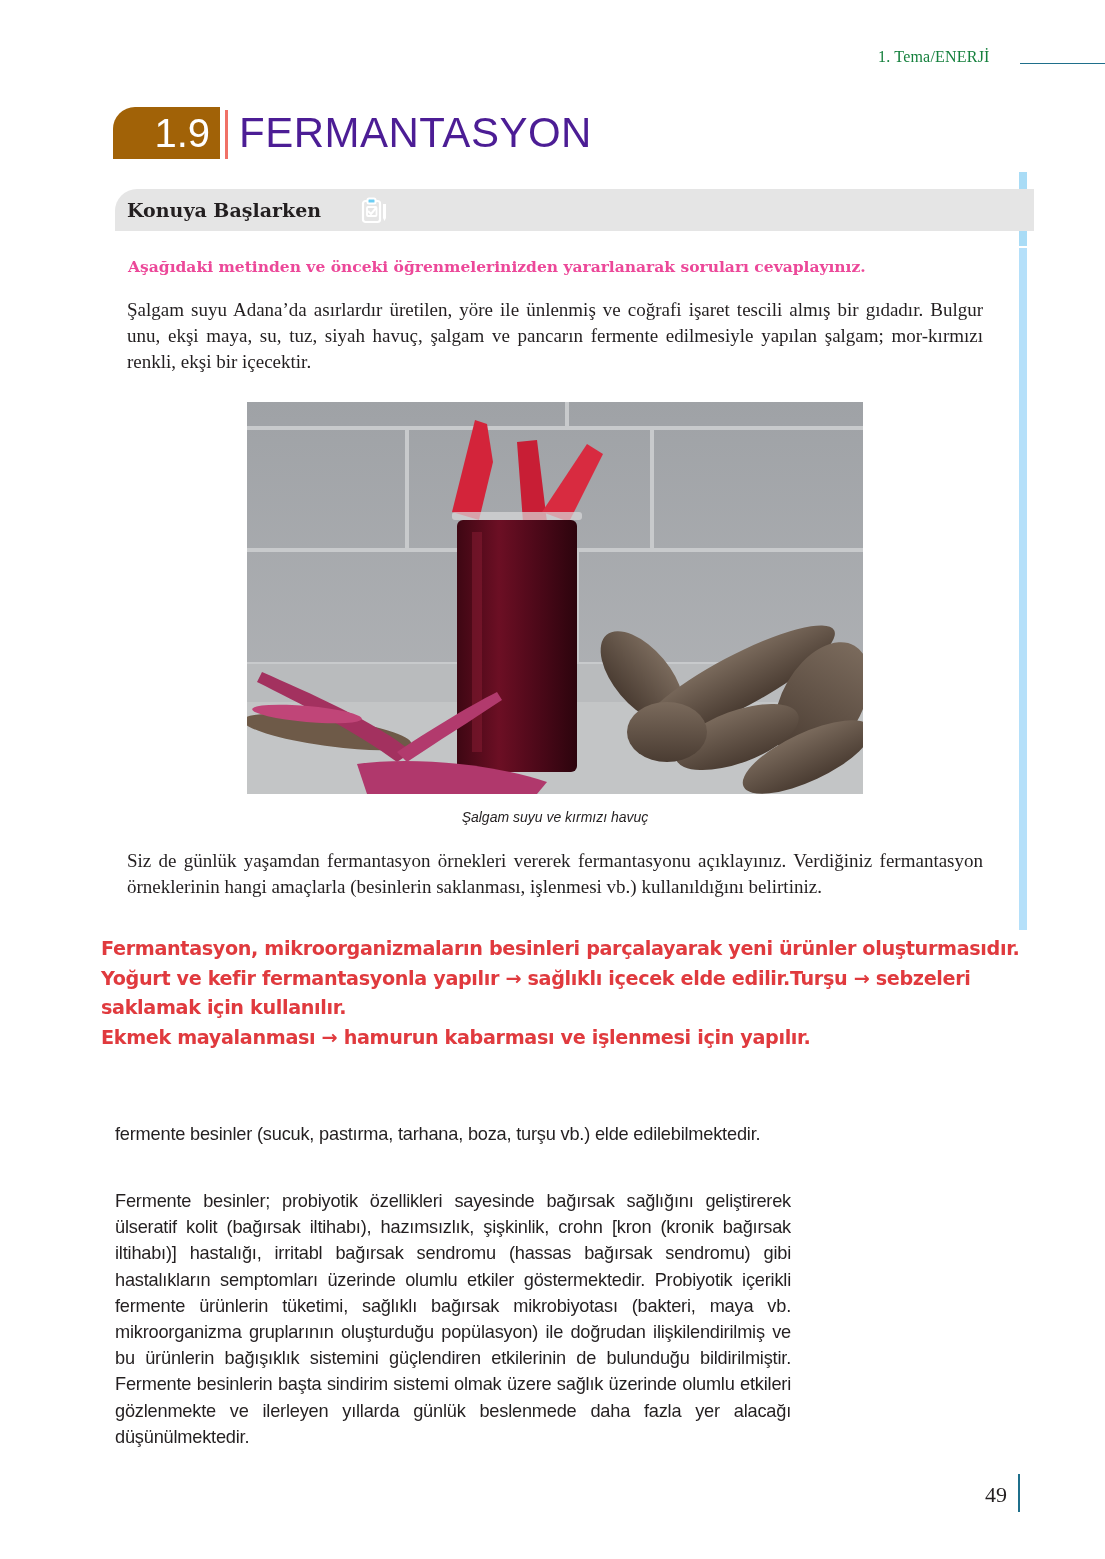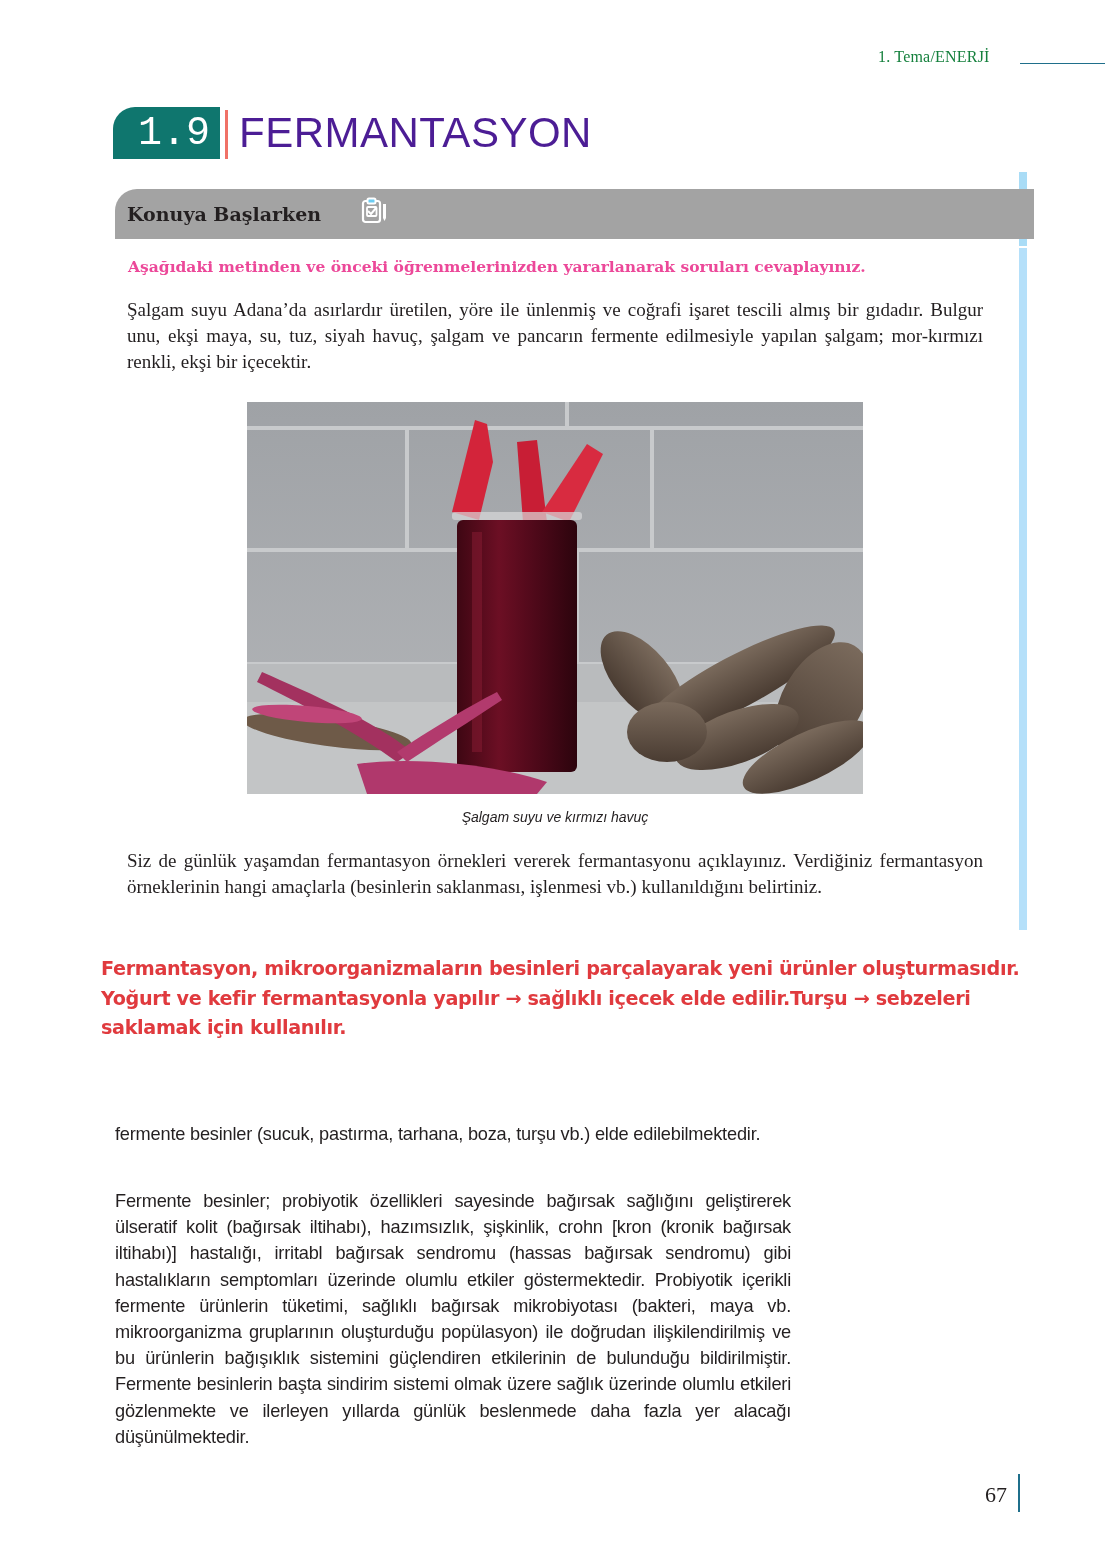--- a/index.html
+++ b/index.html
@@ -10,36 +10,36 @@
       position: absolute; left: 878px; top: 48px;
       font-family: "Liberation Serif", serif; font-size: 16px; color: #15803d;
       letter-spacing: 0.2px;
     }
     .header-rule {
       position: absolute; left: 1020px; top: 63px; width: 85px; height: 1px; background: #1f6f8b;
     }
 
     .section-num {
       position: absolute; left: 113px; top: 107px; width: 107px; height: 52px;
-      background: #0f766e; border-top-left-radius: 22px;
-      color: #ffffff; font-family: Liberation Mono, monospace; font-size: 40px;
+      background: #a16207; border-top-left-radius: 22px;
+      color: #ffffff; font-family: Liberation Sans, sans-serif; font-size: 40px;
       display: flex; align-items: center; justify-content: flex-end; padding-right: 10px;
     }
     .section-divider {
       position: absolute; left: 225px; top: 110px; width: 3px; height: 49px; background: #f07167;
     }
     .section-title {
       position: absolute; left: 239px; top: 108px;
       font-family: "Liberation Sans", sans-serif; font-size: 42px; color: #4c1d95;
       letter-spacing: 0.5px; line-height: 50px;
     }
 
     .start-banner {
-      position: absolute; left: 115px; top: 189px; width: 919px; height: 50px;
-      background: #a3a3a3; border-top-left-radius: 22px;
+      position: absolute; left: 115px; top: 189px; width: 919px; height: 42px;
+      background: #e5e5e5; border-top-left-radius: 22px;
       display: flex; align-items: center; padding-left: 12px;
     }
     .start-banner-title {
       font-family: "DejaVu Serif", serif; font-weight: bold; font-size: 19px; color: #231f20;
     }
     .clipboard-icon {
       position: absolute; left: 243px; top: 6px; width: 32px; height: 32px;
     }
     .vbar-top {
       position: absolute; left: 1019px; top: 172px; width: 8px; height: 74px; background: #a9dcf6;
@@ -67,21 +67,21 @@
     .photo svg { display: block; }
 
     .caption {
       position: absolute; left: 247px; top: 809px; width: 616px; text-align: center;
       font-family: "Liberation Sans", sans-serif; font-style: italic; font-size: 14px; color: #231f20;
     }
 
     .answer {
       position: absolute; left: 101px; top: 934px; width: 1000px;
       font-family: "DejaVu Sans", sans-serif; font-weight: bold; font-size: 19.2px;
-      line-height: 29.5px; color: #e03a3e; letter-spacing: -0.35px; margin-top: 20px;
+      line-height: 29.5px; color: #e03a3e; letter-spacing: -0.35px;
     }
     .answer div { white-space: nowrap; }
 
     .body-text {
       position: absolute; left: 115px; width: 676px;
       font-family: "Liberation Sans", sans-serif; font-size: 18.2px; line-height: 26.2px;
       color: #231f20; text-align: justify; letter-spacing: -0.2px;
     }
     .bt1 { top: 1121px; }
     .bt2 { top: 1188px; }
@@ -184,19 +184,20 @@
   </svg>
 </div>
 <div class="caption">Şalgam suyu ve kırmızı havuç</div>
 
 <div class="paragraph p2">Siz de günlük yaşamdan fermantasyon örnekleri vererek fermantasyonu açıklayınız. Verdiğiniz fermantasyon örneklerinin hangi amaçlarla (besinlerin saklanması, işlenmesi vb.) kullanıldığını belirtiniz.</div>
 
 <div class="answer">
   <div>Fermantasyon, mikroorganizmaların besinleri parçalayarak yeni ürünler oluşturmasıdır.</div>
   <div>Yoğurt ve kefir fermantasyonla yapılır → sağlıklı içecek elde edilir.Turşu → sebzeleri</div>
   <div>saklamak için kullanılır.</div>
+  <div>Ekmek mayalanması → hamurun kabarması ve işlenmesi için yapılır.</div>
 </div>
 
 <div class="body-text bt1">fermente besinler (sucuk, pastırma, tarhana, boza, turşu vb.) elde edilebilmektedir.</div>
 <div class="body-text bt2">Fermente besinler; probiyotik özellikleri sayesinde bağırsak sağlığını geliştirerek ülseratif kolit (bağırsak iltihabı), hazımsızlık, şişkinlik, crohn [kron (kronik bağırsak iltihabı)] hastalığı, irritabl bağırsak sendromu (hassas bağırsak sendromu) gibi hastalıkların semptomları üzerinde olumlu etkiler göstermektedir. Probiyotik içerikli fermente ürünlerin tüketimi, sağlıklı bağırsak mikrobiyotası (bakteri, maya vb. mikroorganizma gruplarının oluşturduğu popülasyon) ile doğrudan ilişkilendirilmiş ve bu ürünlerin bağışıklık sistemini güçlendiren etkilerinin de bulunduğu bildirilmiştir. Fermente besinlerin başta sindirim sistemi olmak üzere sağlık üzerinde olumlu etkileri gözlenmekte ve ilerleyen yıllarda günlük beslenmede daha fazla yer alacağı düşünülmektedir.</div>
 
-<div class="page-number">67</div>
+<div class="page-number">49</div>
 <div class="page-rule"></div>
 
 </body></html>

